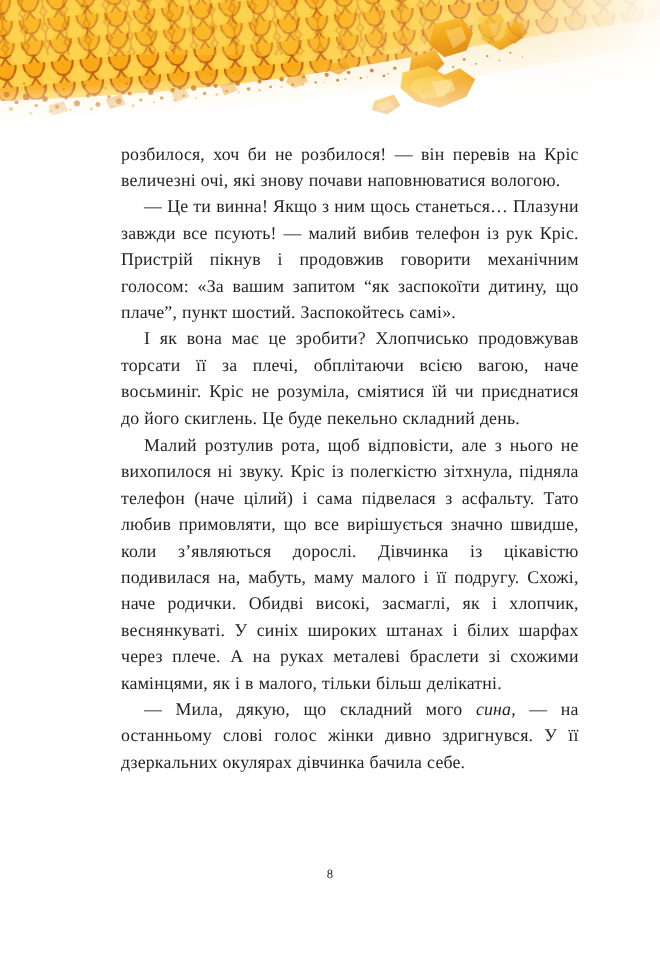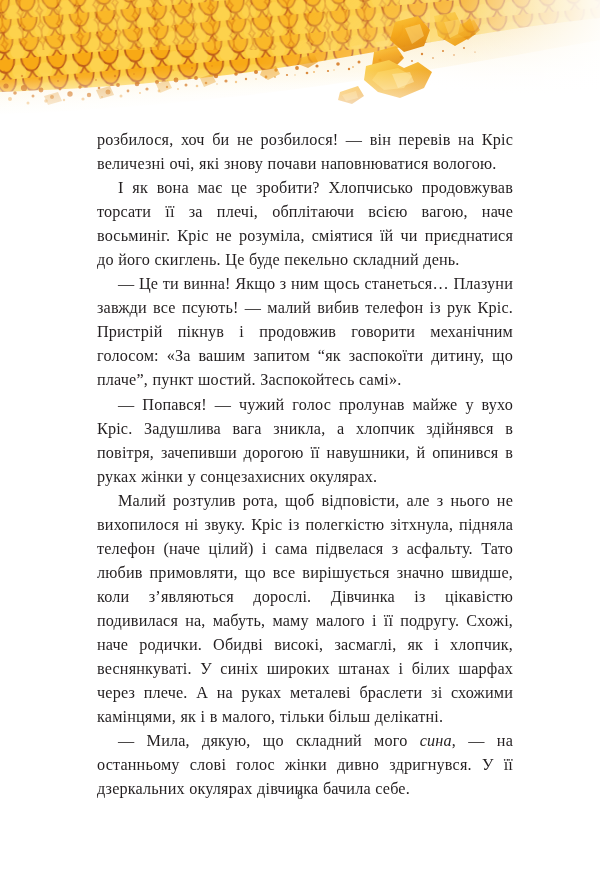--- a/index.html
+++ b/index.html
@@ -28,21 +28,21 @@
   }
   #header-art svg {
     display: block;
     width: 600px;
     height: 130px;
   }
 
   
   #page-body {
     position: absolute;
-    left: 97px;
+    left: 110px;
     top: 128px;
     width: 416px;
   }
   .para {
     margin: 0;
     text-align: justify;
     text-justify: inter-word;
     font-size: 16.2px;
     line-height: 24.05px;
     color: #231f20;
@@ -297,20 +297,19 @@
     <linearGradient id="rightFade" x1="0.55" y1="0" x2="1" y2="0">
       <stop offset="0" stop-color="#ffffff" stop-opacity="0"></stop>
       <stop offset="1" stop-color="#ffffff" stop-opacity="0.85"></stop>
     </linearGradient>
     <rect x="300" y="0" width="300" height="130" fill="url(#rightFade)"></rect>
   </svg>
 </div>
 
 <div id="page-body">
   <p class="para noindent"><span>розбилося, хоч би не розбилося! — він перевів на Кріс величезні очі, які знову почави наповнюватися вологою.</span></p>
+  <p class="para"><span>— Це ти винна! Якщо з ним щось станеться… Плазуни завжди все псують! — малий вибив телефон із рук Кріс. Пристрій пікнув і продовжив говорити механічним голосом: «За вашим запитом “як заспокоїти дитину, що плаче”, пункт шостий. Заспокойтесь самі».</span></p>
   <p class="para"><span>І як вона має це зробити? Хлопчисько продовжував торсати її за плечі, обплітаючи всією вагою, наче восьминіг. Кріс не розуміла, сміятися їй чи приєднатися до його скиглень. Це буде пекельно складний день.</span></p>
-  <p class="para"><span>— Це ти винна! Якщо з ним щось станеться… Плазуни завжди все псують! — малий вибив телефон із рук Кріс. Пристрій пікнув і продовжив говорити механічним голосом: «За вашим запитом “як заспокоїти дитину, що плаче”, пункт шостий. Заспокойтесь самі».</span></p>
-  <p class="para"><span>— Попався! — чужий голос пролунав майже у вухо Кріс. Задушлива вага зникла, а хлопчик здійнявся в повітря, зачепивши дорогою її навушники, й опинився в руках жінки у сонцезахисних окулярах.</span></p>
   <p class="para"><span>Малий розтулив рота, щоб відповісти, але з нього не вихопилося ні звуку. Кріс із полегкістю зітхнула, підняла телефон (наче цілий) і сама підвелася з асфальту. Тато любив примовляти, що все вирішується значно швидше, коли з’являються дорослі. Дівчинка із цікавістю подивилася на, мабуть, маму малого і її подругу. Схожі, наче родички. Обидві високі, засмаглі, як і хлопчик, веснянкуваті. У синіх широких штанах і білих шарфах через плече. А на руках металеві браслети зі схожими камінцями, як і в малого, тільки більш делікатні.</span></p>
   <p class="para"><span>— Мила, дякую, що складний мого </span><em>сина</em><span>, — на останньому слові голос жінки дивно здригнувся. У її дзеркальних окулярах дівчинка бачила себе.</span></p>
 </div>
 
 <div id="folio">8</div>
 
 </body></html>

